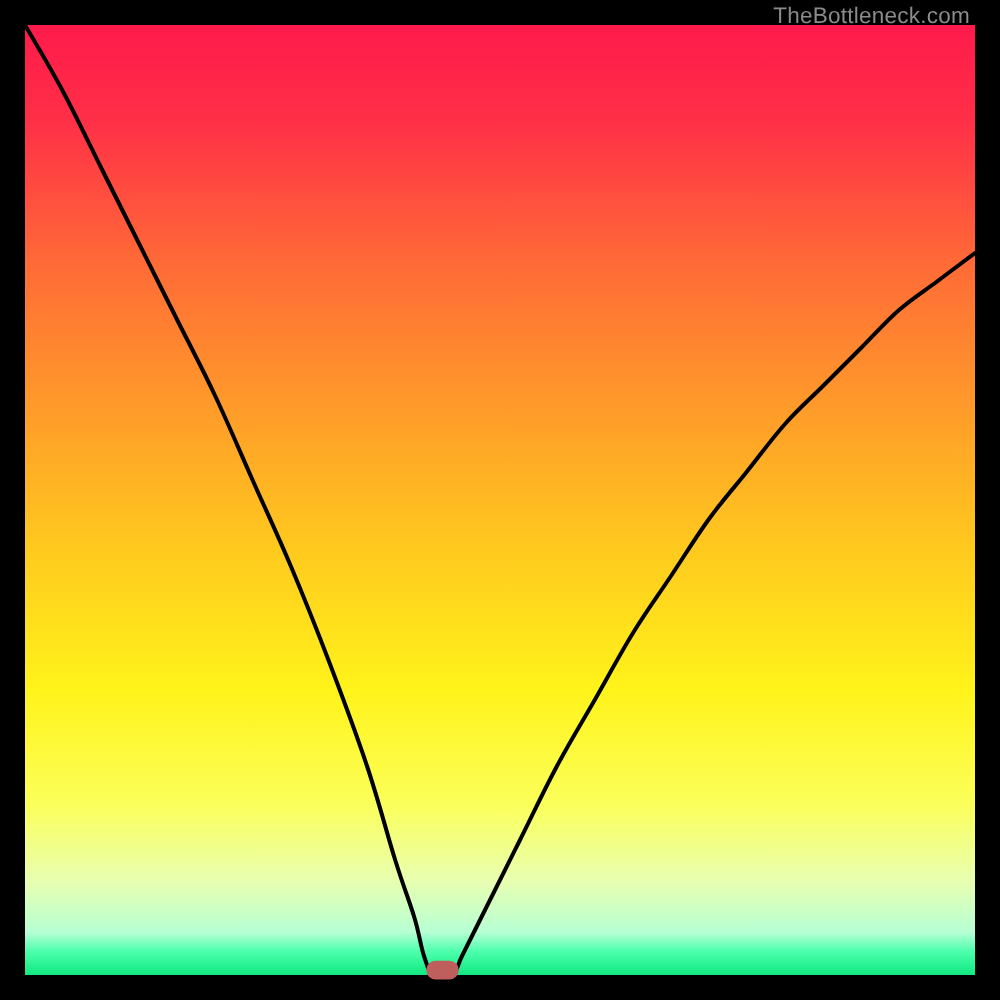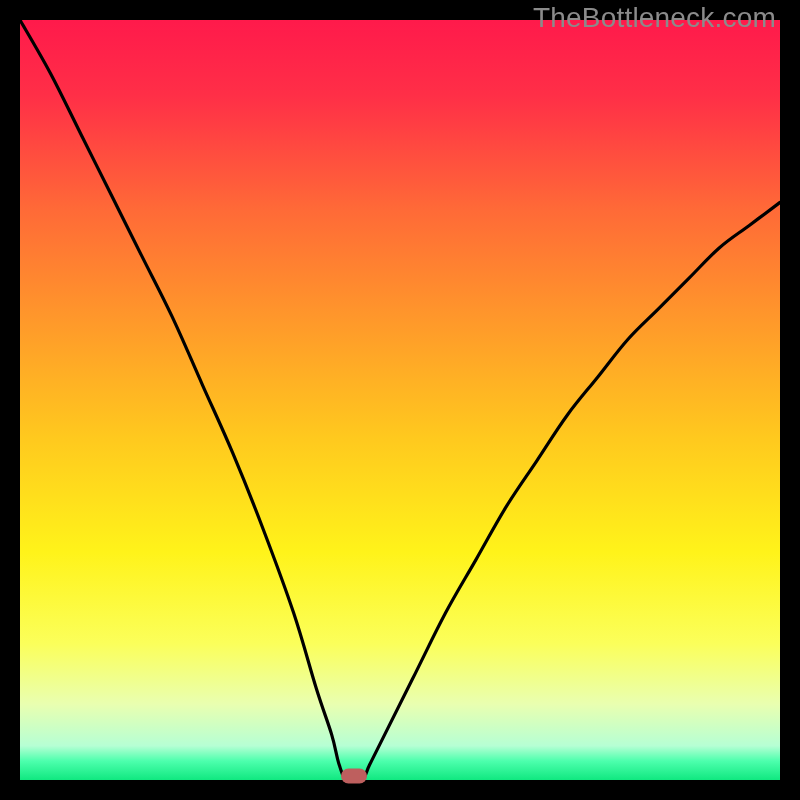--- a/index.html
+++ b/index.html
@@ -24,21 +24,21 @@
     left: 0;
     top: 0;
     width: 760px;
     height: 760px;
   }
   .watermark {
     position: absolute;
     top: 2px;
     right: 24px;
     color: #8b8b8b;
-    font-size: 28px;
+    font-size: 18px;
     font-weight: 500;
     letter-spacing: 0.2px;
   }
   .marker {
     position: absolute;
     width: 26px;
     height: 15px;
     background: #be5f5e;
     border-radius: 8px;
     transform: translate(-50%, -50%);

